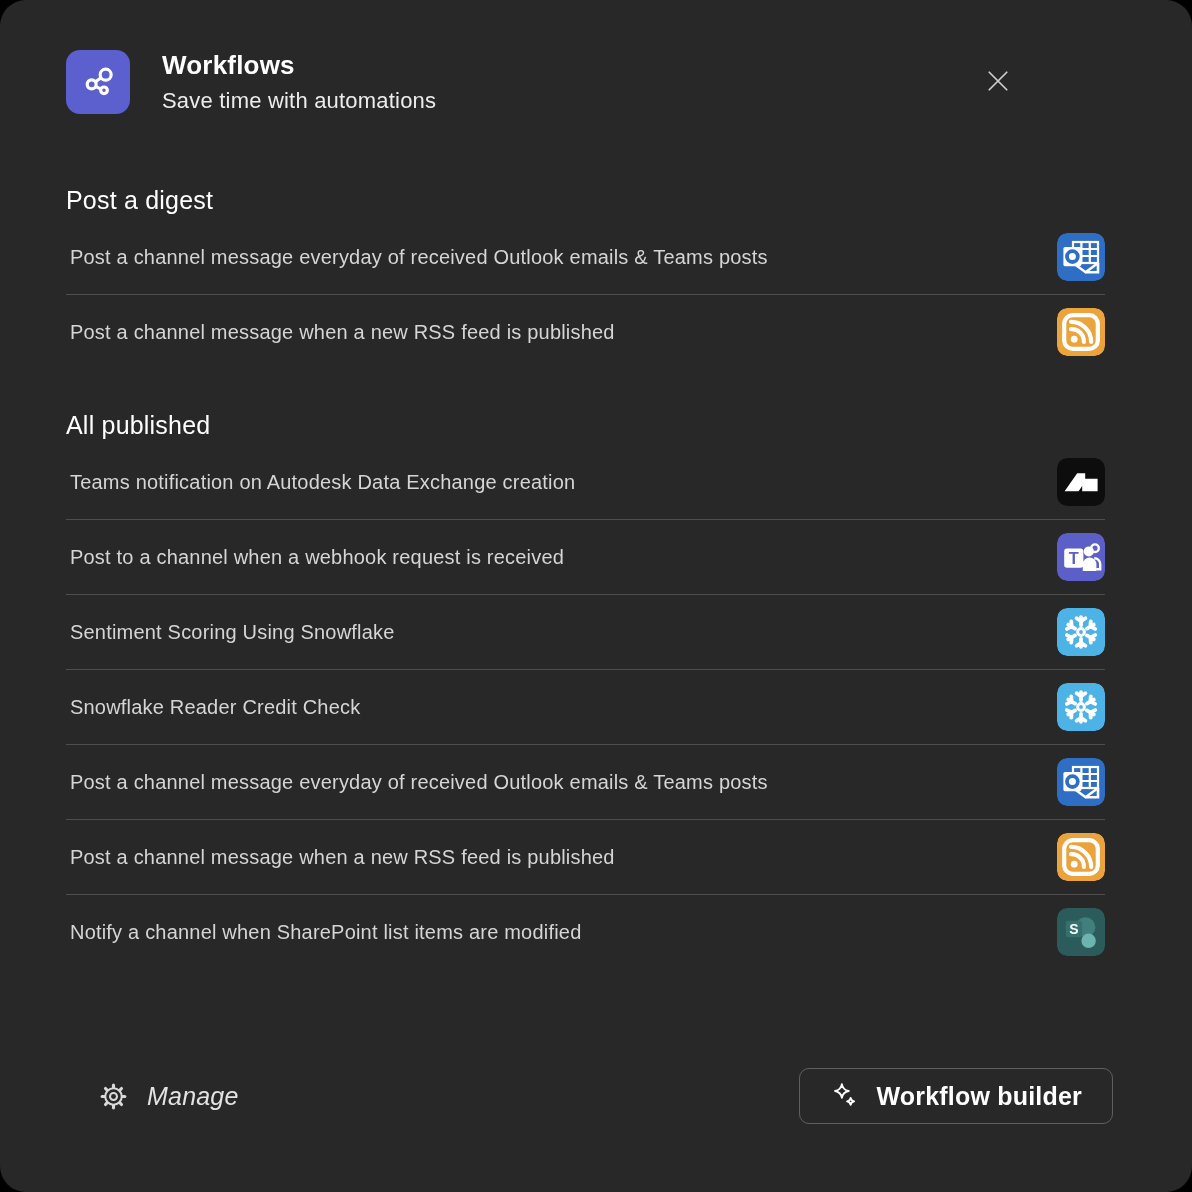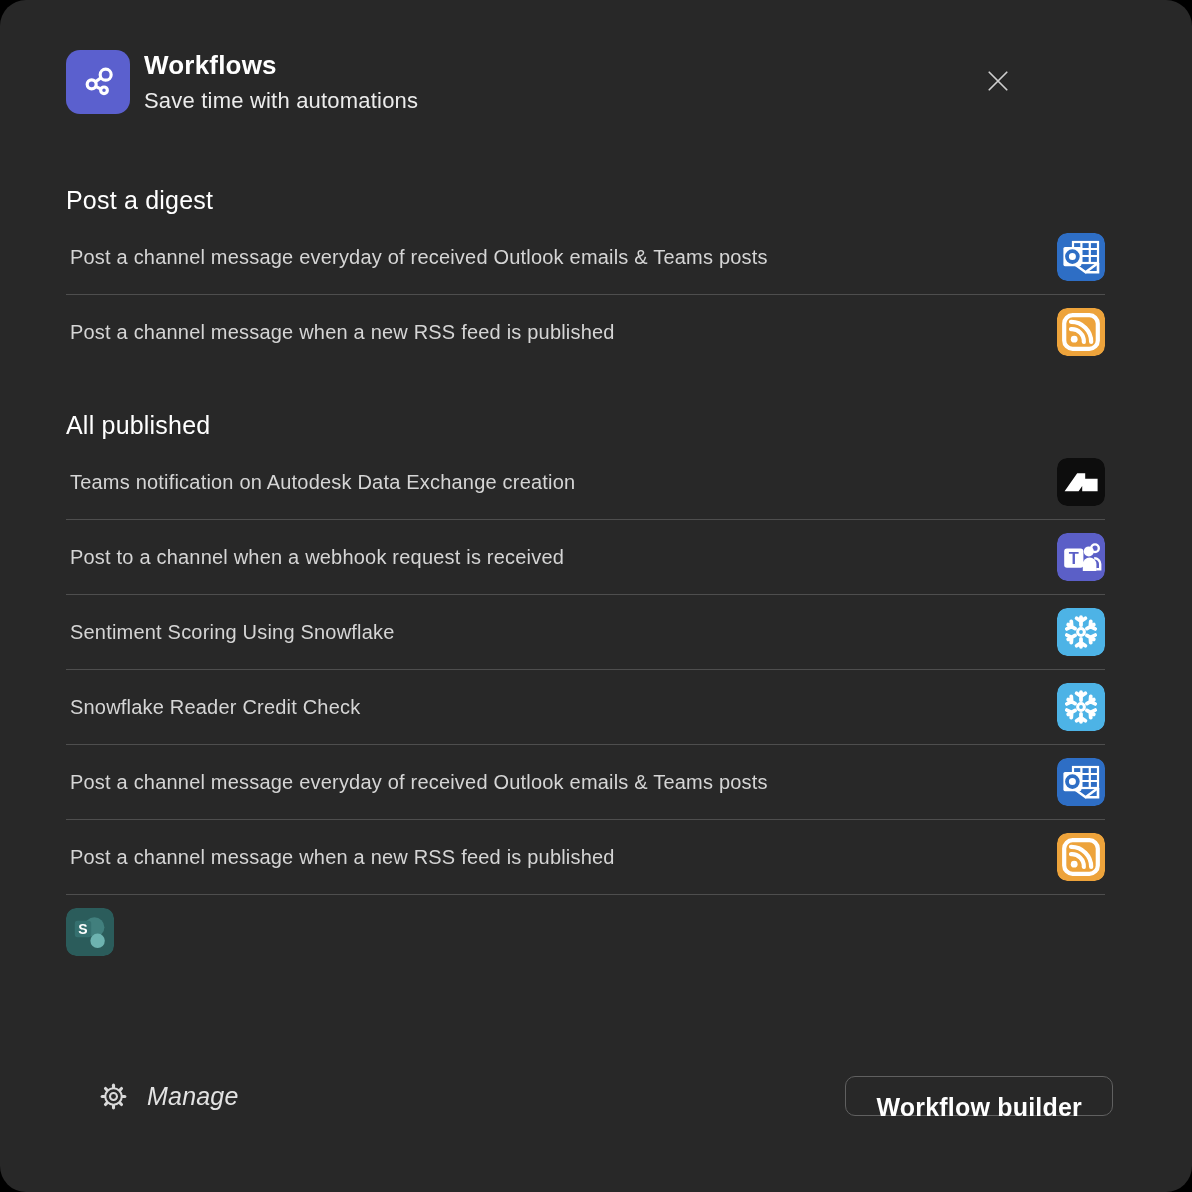--- a/index.html
+++ b/index.html
@@ -3,39 +3,39 @@
 <meta charset="utf-8">
 <style>
   html,body{margin:0;padding:0;background:#000;}
   body{width:1192px;height:1192px;position:relative;font-family:"Liberation Sans",sans-serif;-webkit-font-smoothing:antialiased;}
   .dialog{position:absolute;inset:0;background:#282828;border-radius:26px;overflow:hidden;}
   .content{position:absolute;left:66px;right:87px;top:0;bottom:0;}
 
   
   .header{display:flex;align-items:center;margin-top:50px;}
   .app-tile{width:64px;height:64px;border-radius:14px;background:#5b60ce;display:flex;align-items:center;justify-content:center;flex:0 0 auto;}
-  .header-text{margin-left:14px;}
+  .header-text{margin-left:32px;}
   .title{font-size:26px;font-weight:bold;color:#ffffff;letter-spacing:.2px;}
   .subtitle{font-size:22px;color:#ececec;margin-top:7px;letter-spacing:.2px;}
   .close-btn{position:absolute;top:64px;right:90px;width:34px;height:34px;display:flex;align-items:center;justify-content:center;cursor:pointer;background:none;border:none;padding:0;}
 
   
   .section-heading{font-size:25px;font-weight:normal;color:#ffffff;letter-spacing:.2px;}
   .sec-digest .section-heading{margin-top:72px;margin-bottom:5px;}
   .sec-all .section-heading{margin-top:42px;margin-bottom:5px;}
   .row{height:74px;display:flex;align-items:center;justify-content:space-between;border-bottom:1px solid #4e4e4e;cursor:pointer;}
   .row:last-child{border-bottom:none;}
   .row-label{font-size:20px;color:#d5d5d5;letter-spacing:.2px;padding-left:4px;white-space:nowrap;}
   .tile{width:48px;height:48px;border-radius:10px;flex:0 0 auto;}
 
   
   .footer{position:absolute;left:66px;right:79px;top:1068px;height:56px;display:flex;align-items:center;justify-content:space-between;}
   .manage-btn{display:flex;align-items:center;gap:18px;margin-left:32px;background:none;border:none;padding:0;cursor:pointer;}
   .manage-label{font-size:25px;color:#e3e3e3;letter-spacing:.2px;font-style:italic;}
-  .builder-btn{display:flex;align-items:center;gap:16px;height:40px;padding:0 30px;border:1px solid #606060;border-radius:10px;background:transparent;cursor:pointer;flex-direction:column;}
+  .builder-btn{display:flex;align-items:center;gap:16px;height:56px;padding:15px 30px;border:1px solid #606060;border-radius:10px;background:transparent;cursor:pointer;}
   .builder-label{font-size:25px;font-weight:bold;color:#ffffff;letter-spacing:.2px;}
   .hidden-defs{position:absolute;width:0;height:0;overflow:hidden;}
 </style>
 </head>
 <body>
 
 <svg class="hidden-defs" aria-hidden="true">
   <defs>
     <symbol id="sym-outlook" viewBox="0 0 24 24">
       <rect width="24" height="24" rx="5" fill="#2e6ec5"></rect>
@@ -187,20 +187,21 @@
             <use href="#sym-outlook"></use>
           </svg>
       </div>
       <div class="row">
         <span class="row-label">Post a channel message when a new RSS feed is published</span>
         <svg class="tile" viewBox="0 0 24 24">
             <use href="#sym-rss"></use>
           </svg>
       </div>
       <div class="row">
+        <span class="row-label">Notify a channel when SharePoint list items are modified</span>
         <svg class="tile" viewBox="0 0 24 24">
             <use href="#sym-sharepoint"></use>
           </svg>
       </div>
     </div>
 
   </div>
 
   <div class="footer">
     <button class="manage-btn">

